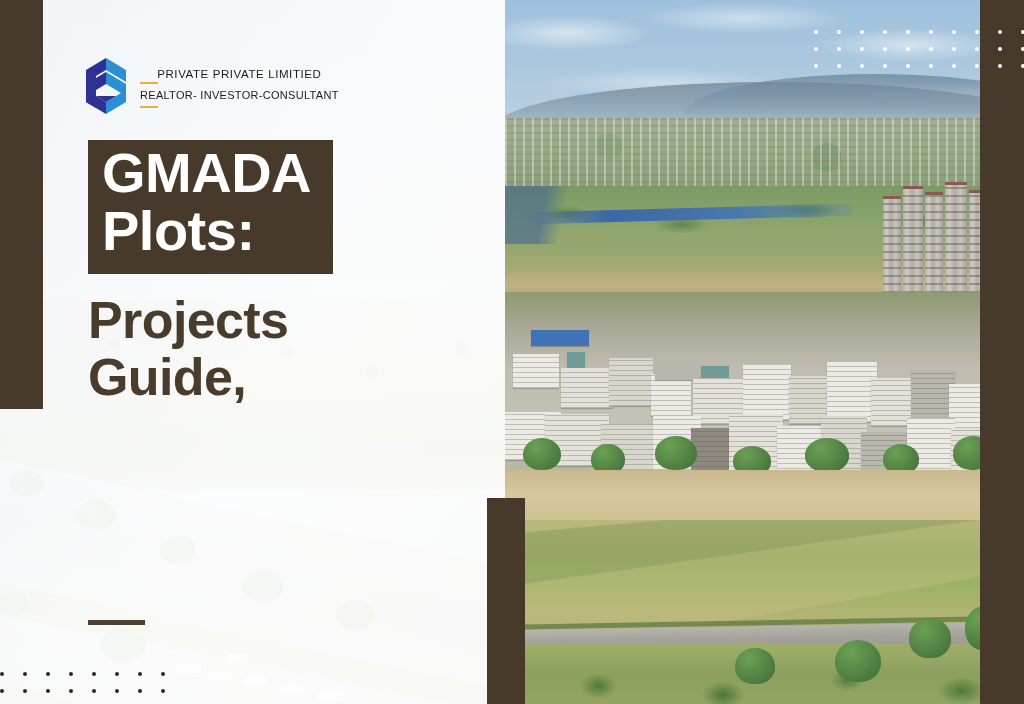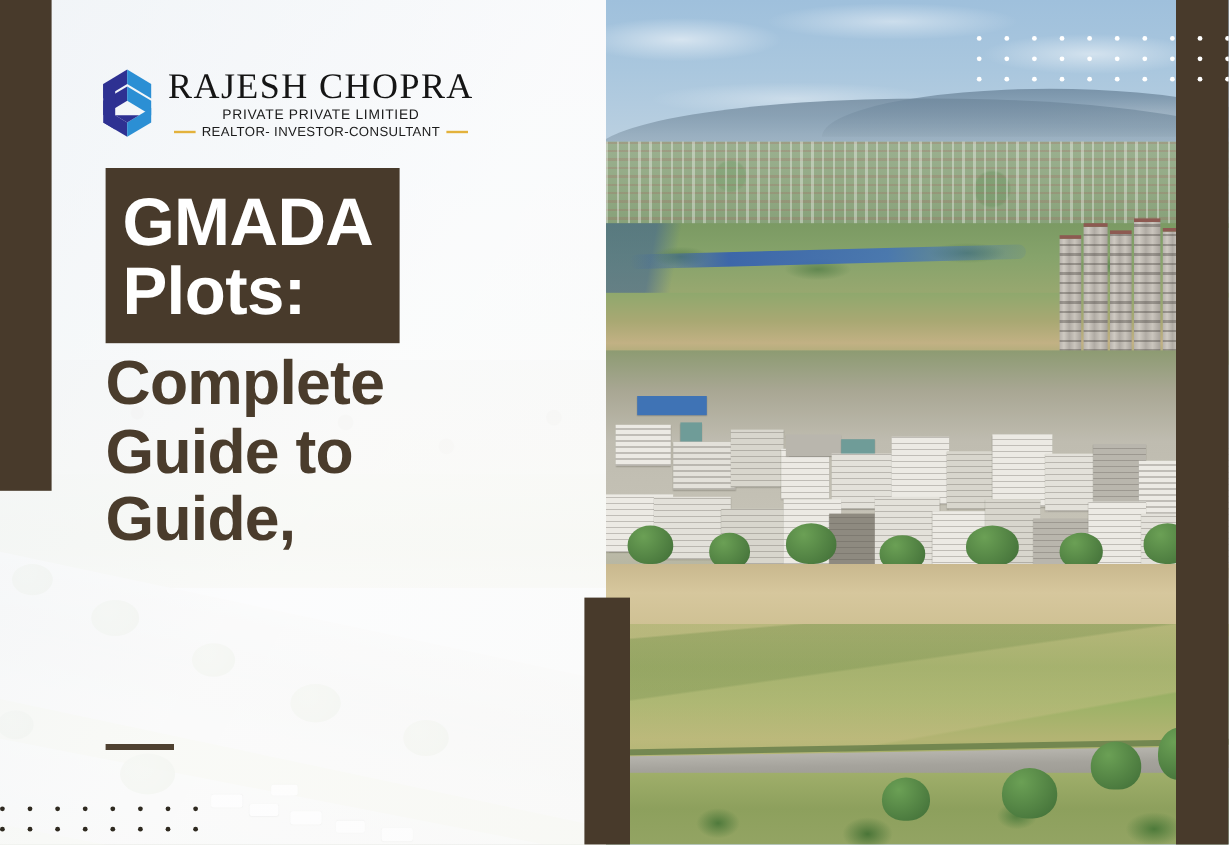--- a/index.html
+++ b/index.html
@@ -334,42 +334,43 @@
   .logo-sub {
     font-family: "Liberation Sans", sans-serif;
     font-size: 11.5px;
     letter-spacing: .6px;
     color: #1b1b1b;
     margin-top: 2px;
     white-space: nowrap;
   }
   .logo-tag-row {
     display: flex;
-    align-items: center;
+    align-items: flex-start;
     gap: 5px;
     margin-top: 2px;
+    flex-direction: column;
   }
   .logo-dash {
     width: 18px; height: 2px;
     background: #e3b23c;
   }
   .logo-tag {
     font-family: "Liberation Sans", sans-serif;
     font-size: 11px;
     letter-spacing: .3px;
     color: #1b1b1b;
     white-space: nowrap;
   }
 
   
   .title-box {
     position: absolute;
     left: 88px; top: 140px;
     background: #483a2b;
-    padding: 16px 22px 14px 14px;
+    padding: 4px 22px 14px 14px;
   }
   .title-box .tline {
     font-size: 56px;
     font-weight: bold;
     color: #ffffff;
     line-height: 1.04;
     letter-spacing: -0.5px;
     white-space: nowrap;
   }
   .subtitle {
@@ -621,36 +622,34 @@
         <polygon points="22,2 42,14 42,26 22,14" fill="#2b8fd4"></polygon>
         <polygon points="2,28 22,16 22,28 2,40" fill="#2e3192"></polygon>
         <polygon points="22,16 42,28 42,40 22,28" fill="#2b8fd4"></polygon>
         <polygon points="2,14 12,20 12,52 2,46" fill="#2e3192"></polygon>
         <polygon points="2,46 22,58 22,46 12,40" fill="#2e3192"></polygon>
         <polygon points="22,58 42,46 42,34 22,46" fill="#2b8fd4"></polygon>
         <polygon points="12,40 32,40 22,46" fill="#2e3192"></polygon>
       </svg>
     </span>
     <span class="logo-text">
-      <span class="logo-name">RAJESH CHOPRA</span>
       <span class="logo-sub">PRIVATE PRIVATE LIMITIED</span>
       <span class="logo-tag-row">
         <span class="logo-dash"></span>
         <span class="logo-tag">REALTOR- INVESTOR-CONSULTANT</span>
         <span class="logo-dash"></span>
       </span>
     </span>
   </div>
 
   <div class="title-box">
     <div class="tline">GMADA</div>
     <div class="tline">Plots:</div>
   </div>
 
   <div class="subtitle">
-    <div class="sline">Complete</div>
-    <div class="sline">Guide to</div>
+    <div class="sline">Projects</div>
     <div class="sline">Guide,</div>
   </div>
 
   <div class="underline-rule"></div>
 
 </div>
 
 </body></html>

